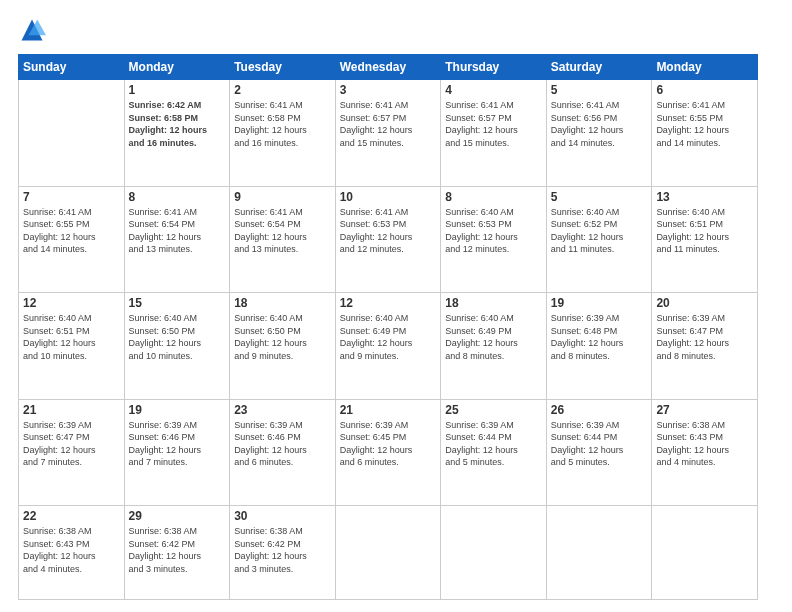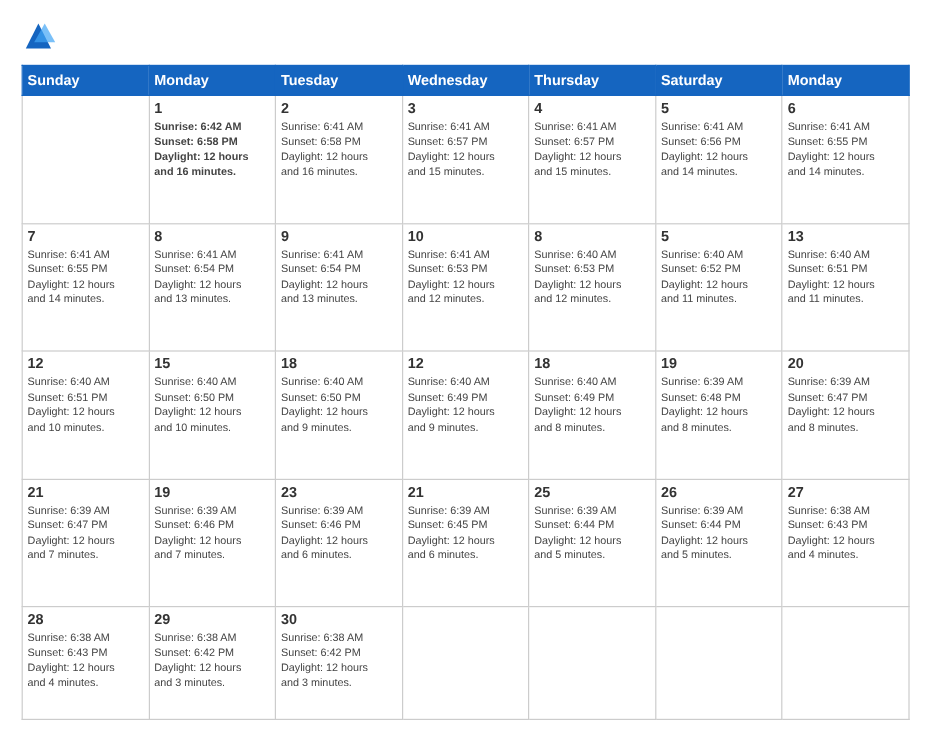--- a/index.html
+++ b/index.html
@@ -324,21 +324,21 @@
           <td>
             <span class="day-number">27</span>
             <div class="day-info" style="white-space: pre-line;">Sunrise: 6:38 AM
 Sunset: 6:43 PM
 Daylight: 12 hours
 and 4 minutes.</div>
           </td>
         </tr>
         <tr>
           <td>
-            <span class="day-number">28</span>
+            <span class="day-number">22</span>
             <div class="day-info" style="white-space: pre-line;">Sunrise: 6:38 AM
 Sunset: 6:43 PM
 Daylight: 12 hours
 and 4 minutes.</div>
           </td>
           <td>
             <span class="day-number">29</span>
             <div class="day-info" style="white-space: pre-line;">Sunrise: 6:38 AM
 Sunset: 6:42 PM
 Daylight: 12 hours

